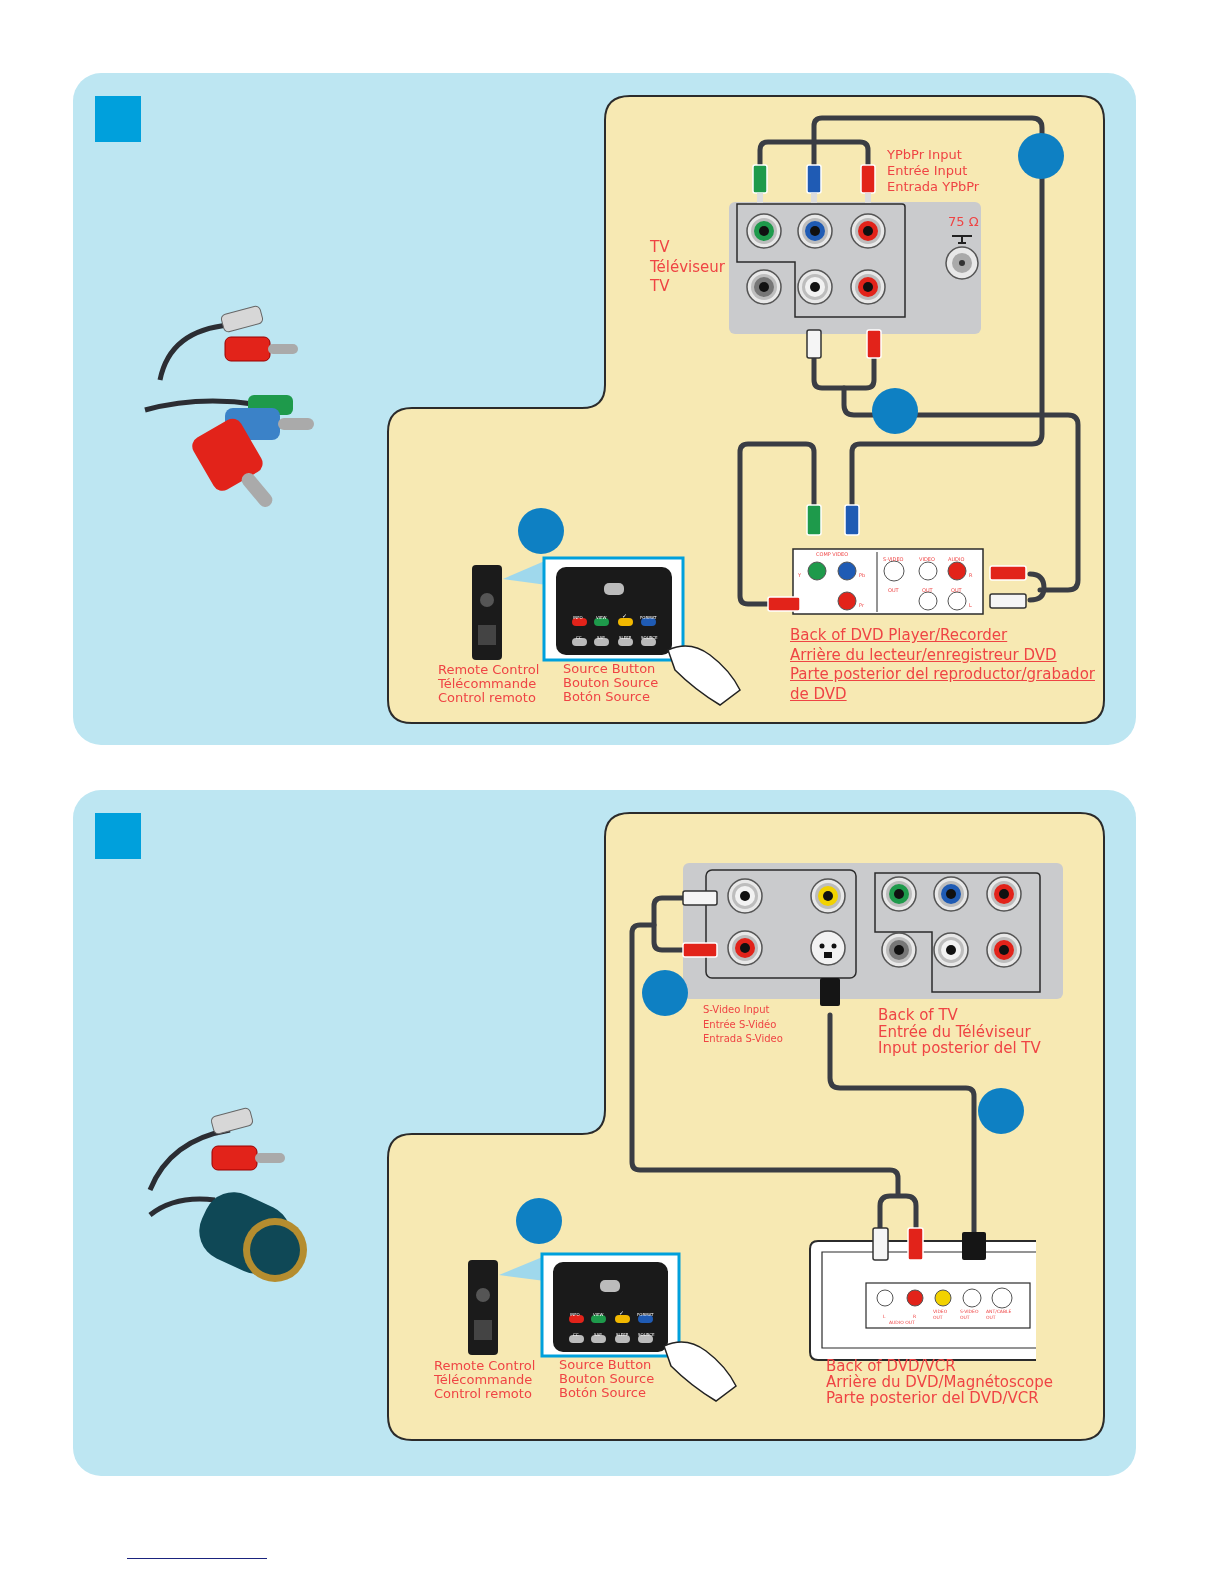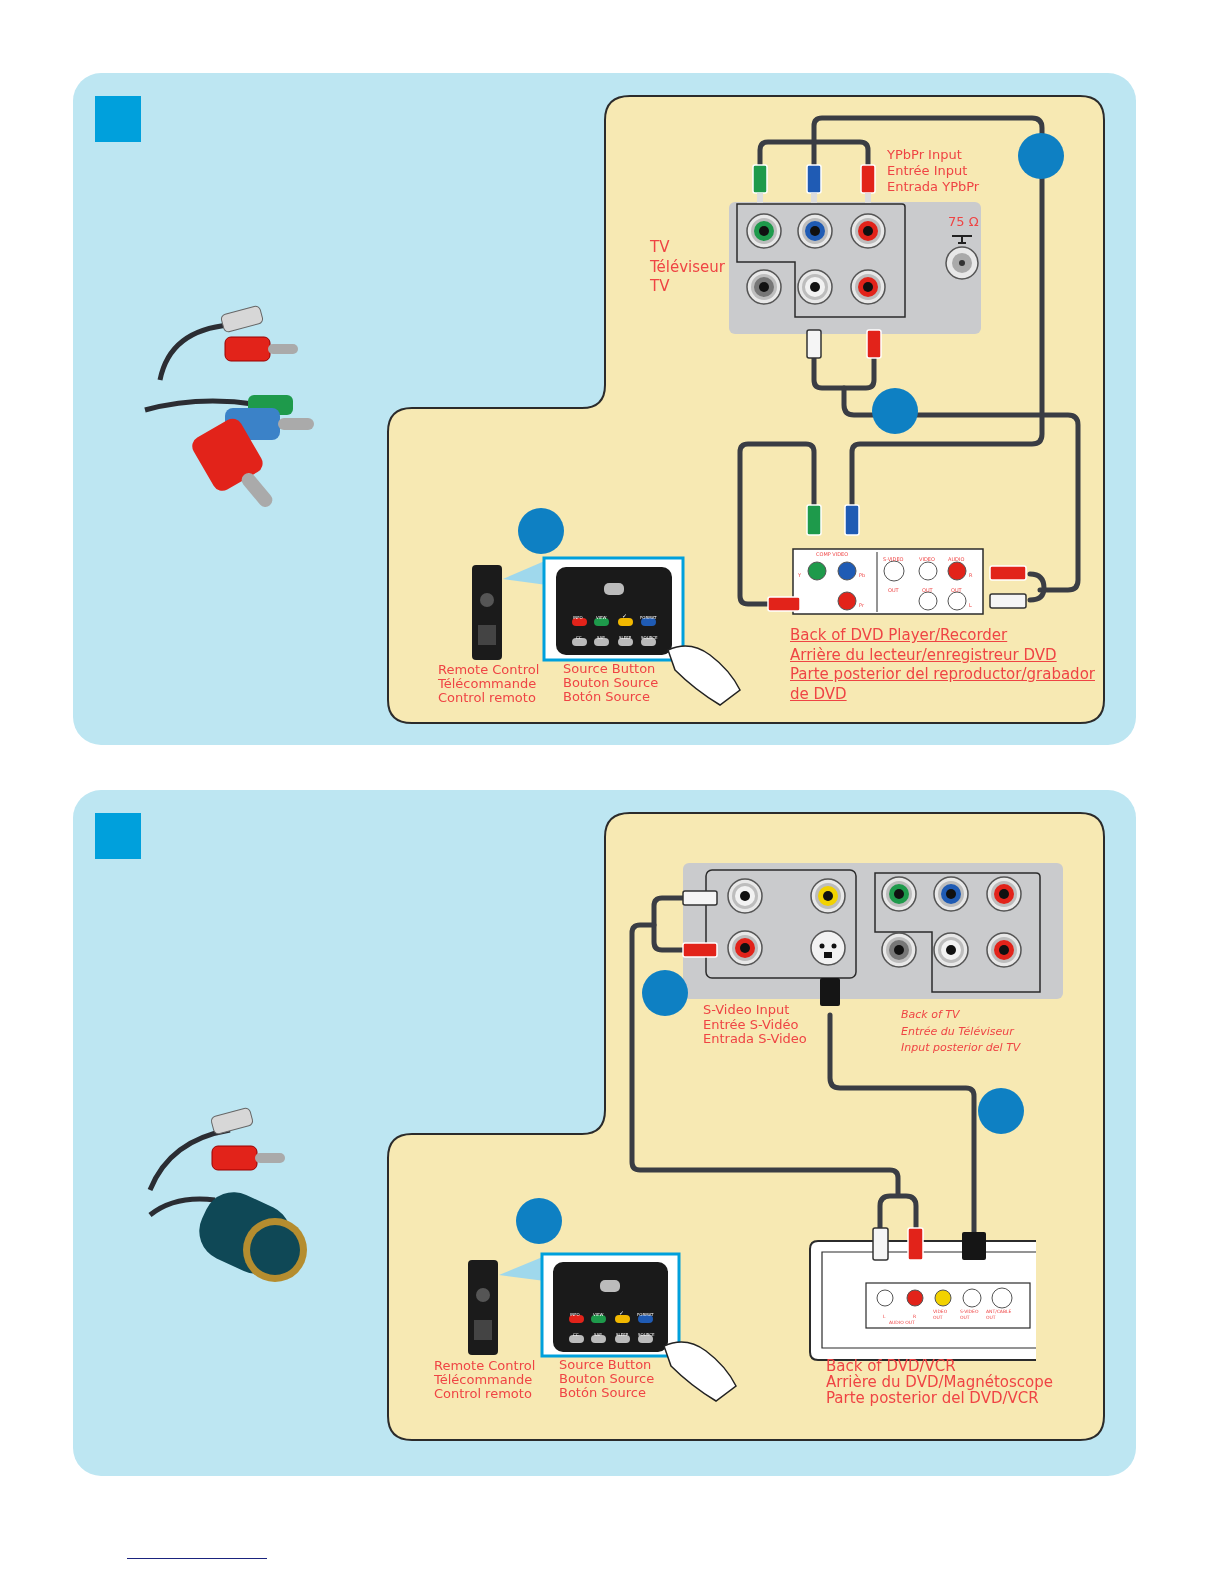--- a/index.html
+++ b/index.html
@@ -324,26 +324,26 @@
 
 <div class="lbl" style="left:573px;top:610px;font-size:4px;color:#fff;">INFO</div>
 <div class="lbl" style="left:596px;top:610px;font-size:4px;color:#fff;">VIEW</div>
 <div class="lbl" style="left:622px;top:608px;font-size:6px;color:#fff;">✓</div>
 <div class="lbl" style="left:640px;top:610px;font-size:4px;color:#fff;">FORMAT</div>
 <div class="lbl" style="left:576px;top:630px;font-size:4px;color:#fff;">CC</div>
 <div class="lbl" style="left:597px;top:630px;font-size:4px;color:#fff;">SAP</div>
 <div class="lbl" style="left:619px;top:630px;font-size:4px;color:#fff;">SLEEP</div>
 <div class="lbl" style="left:641px;top:630px;font-size:4px;color:#fff;">SOURCE</div>
 
-<div class="lbl" style="left:703px;top:1003px;font-size:13px;line-height:14.5px;">
+<div class="lbl" style="left:703px;top:1003px;font-size:10px;line-height:14.5px;">
   <span>S-Video Input</span>
   <span>Entrée S-Vidéo</span>
   <span>Entrada S-Video</span>
 </div>
-<div class="lbl" style="left:901px;top:1007px;font-size:11px;line-height:16.5px;font-style:italic;">
+<div class="lbl" style="left:878px;top:1007px;font-size:15px;line-height:16.5px;">
   <span>Back of TV</span>
   <span>Entrée du Téléviseur</span>
   <span>Input posterior del TV</span>
 </div>
 
 <div class="lbl" style="left:883px;top:1309px;font-size:4.5px;">L</div>
 <div class="lbl" style="left:913px;top:1309px;font-size:4.5px;">R</div>
 <div class="lbl" style="left:889px;top:1315px;font-size:4.5px;">AUDIO OUT</div>
 <div class="lbl lbl-c" style="left:933px;top:1309px;width:20px;font-size:4.5px;line-height:6px;">
   <span>VIDEO</span>

